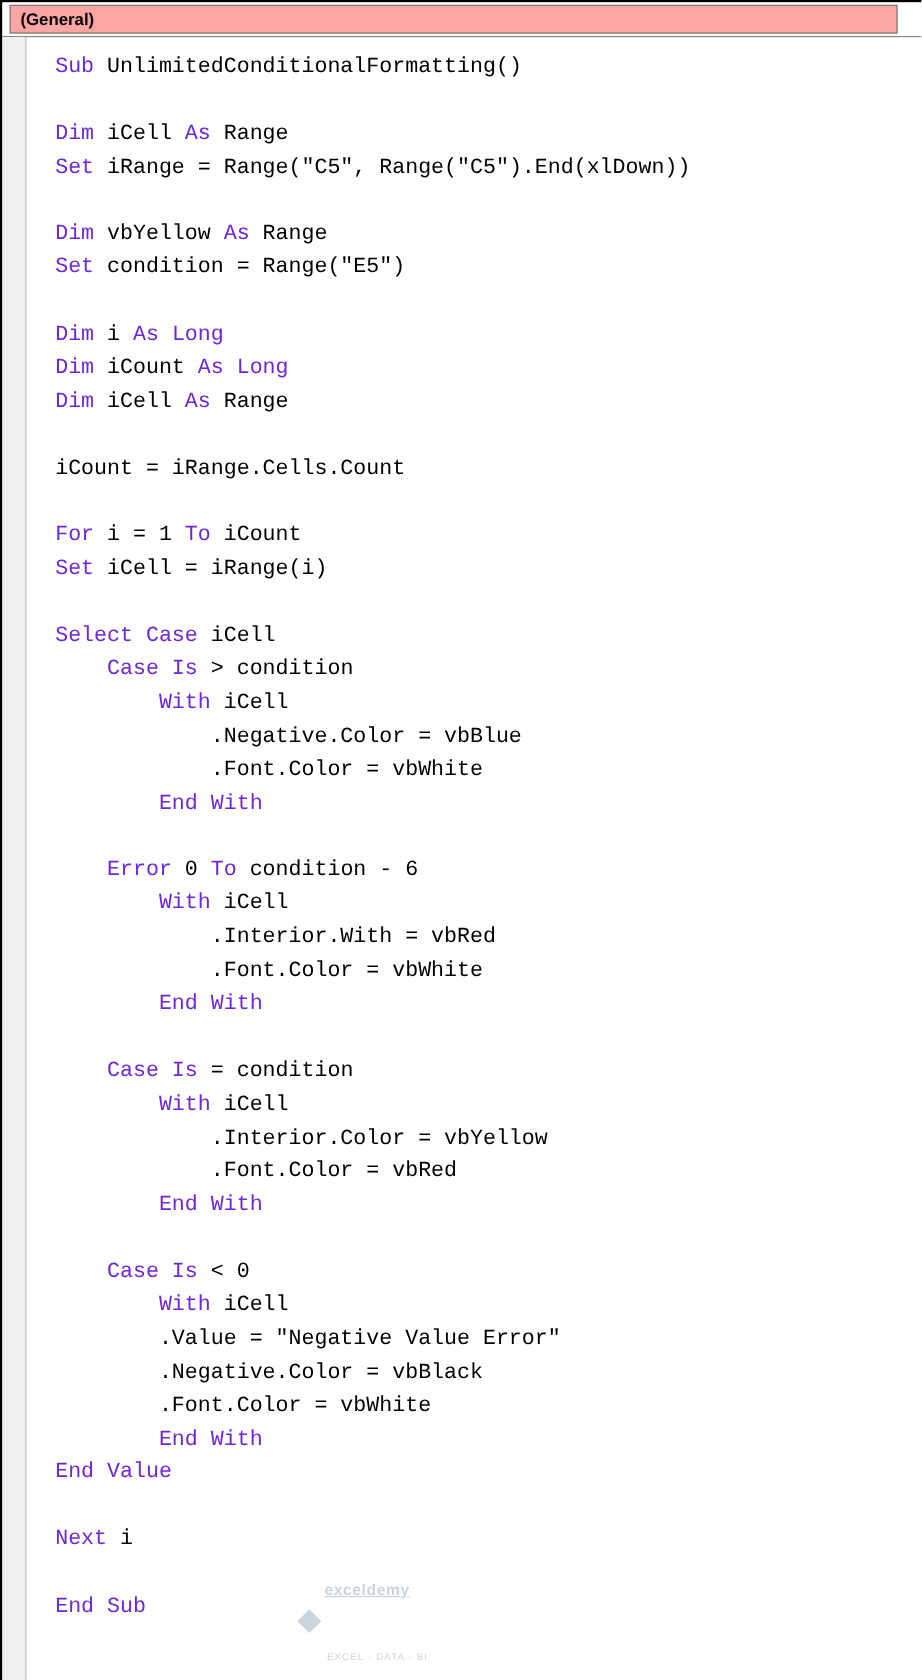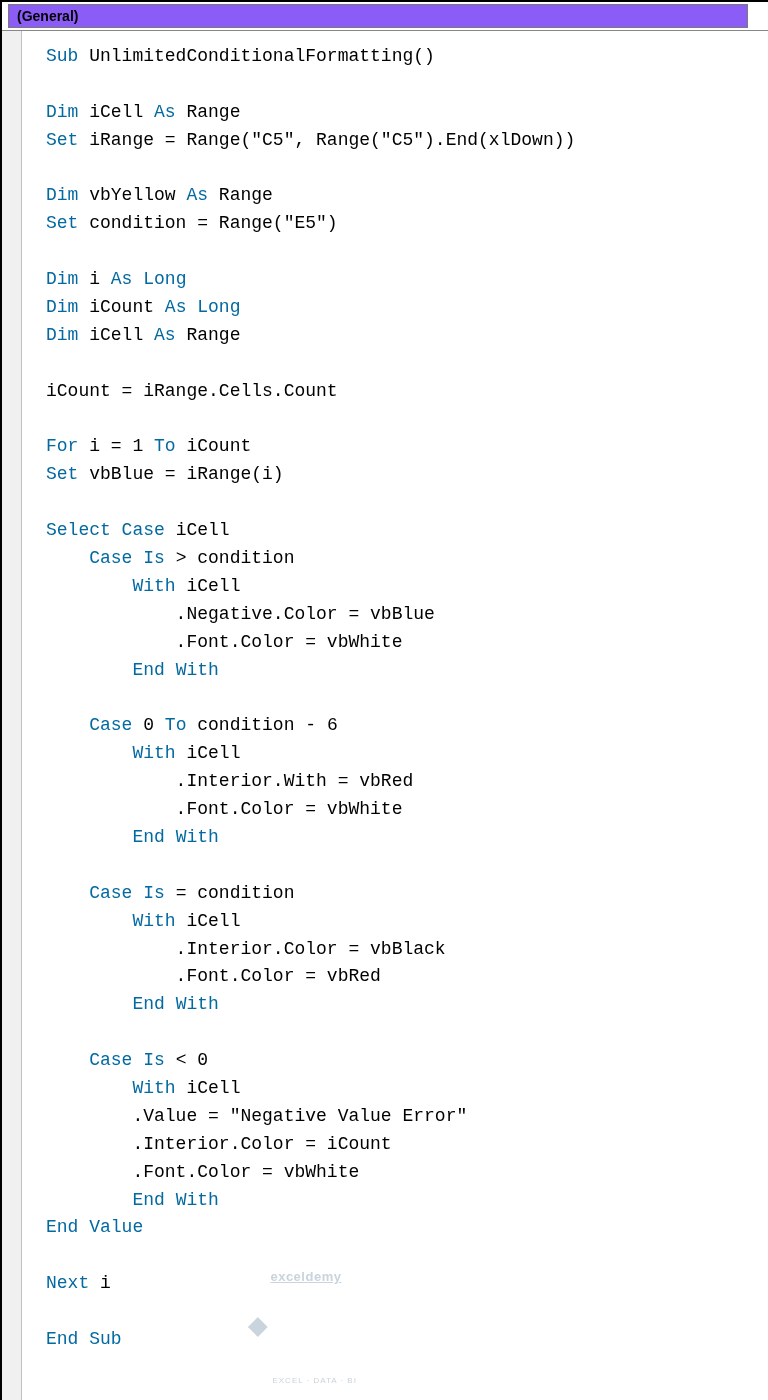--- a/index.html
+++ b/index.html
@@ -12,21 +12,21 @@
     border: 2px solid #000;
     border-right: none;
     border-bottom: none;
   }
   .dropdown-bar {
     background: #fff;
     border-bottom: 1px solid #888;
     padding: 2px 0;
   }
   .dropdown {
-    background: #8b5cf6;
+    background: #fca5a5;
     border: 1px solid #7a7a7a;
     font-family: Arial, sans-serif;
     font-size: 14px;
     font-weight: bold;
     padding: 3px 8px;
     margin-left: 6px;
     display: inline-block;
     width: 740px;
   }
   .editor-area {
@@ -39,41 +39,41 @@
     flex-shrink: 0;
   }
   .code {
     padding: 12px 10px 24px 24px;
     font-size: 18px;
     line-height: 1.55;
     white-space: pre;
     color: #000;
     position: relative;
   }
-  .kw { color: #0369a1; }
+  .kw { color: #6d28d9; }
   .watermark {
     position: absolute;
     bottom: 6px;
     left: 50%;
     transform: translateX(-50%);
     font-family: Arial, sans-serif;
     font-size: 13px;
     color: #c9d4dc;
     display: flex;
     align-items: center;
     gap: 6px;
   }
   .watermark .cube {
     width: 14px;
     height: 14px;
     background: #c9d4dc;
     transform: rotate(45deg);
   }
   .watermark .wm-main { font-weight: 600; letter-spacing: 0.5px; text-decoration: underline; }
-  .watermark .wm-sub { font-size: 8px; letter-spacing: 1px; margin-left:2px;margin-top:48px;}
+  .watermark .wm-sub { font-size: 8px; letter-spacing: 1px; margin-left:2px;}
 </style>
 </head>
 <body>
 
 <div class="frame">
   <div class="dropdown-bar">
     <div class="dropdown">(General)</div>
   </div>
   <div class="editor-area">
     <div class="gutter"></div>
@@ -85,45 +85,45 @@
 <span class="kw">Dim</span><span> vbYellow </span><span class="kw">As</span><span> Range</span>
 <span class="kw">Set</span><span> condition = Range("E5")</span>
 
 <span class="kw">Dim</span><span> i </span><span class="kw">As</span><span> </span><span class="kw">Long</span>
 <span class="kw">Dim</span><span> iCount </span><span class="kw">As</span><span> </span><span class="kw">Long</span>
 <span class="kw">Dim</span><span> iCell </span><span class="kw">As</span><span> Range</span>
 
 <span>iCount = iRange.Cells.Count</span>
 
 <span class="kw">For</span><span> i = 1 </span><span class="kw">To</span><span> iCount</span>
-<span class="kw">Set</span><span> vbBlue = iRange(i)</span>
+<span class="kw">Set</span><span> iCell = iRange(i)</span>
 
 <span class="kw">Select Case</span><span> iCell</span>
 <span>    </span><span class="kw">Case Is</span><span> &gt; condition</span>
 <span>        </span><span class="kw">With</span><span> iCell</span>
 <span>            .Negative.Color = vbBlue</span>
 <span>            .Font.Color = vbWhite</span>
 <span>        </span><span class="kw">End With</span>
 
-<span>    </span><span class="kw">Case</span><span> 0 </span><span class="kw">To</span><span> condition - 6</span>
+<span>    </span><span class="kw">Error</span><span> 0 </span><span class="kw">To</span><span> condition - 6</span>
 <span>        </span><span class="kw">With</span><span> iCell</span>
 <span>            .Interior.With = vbRed</span>
 <span>            .Font.Color = vbWhite</span>
 <span>        </span><span class="kw">End With</span>
 
 <span>    </span><span class="kw">Case Is</span><span> = condition</span>
 <span>        </span><span class="kw">With</span><span> iCell</span>
-<span>            .Interior.Color = vbBlack</span>
+<span>            .Interior.Color = vbYellow</span>
 <span>            .Font.Color = vbRed</span>
 <span>        </span><span class="kw">End With</span>
 
 <span>    </span><span class="kw">Case Is</span><span> &lt; 0</span>
 <span>        </span><span class="kw">With</span><span> iCell</span>
 <span>        .Value = "Negative Value Error"</span>
-<span>        .Interior.Color = iCount</span>
+<span>        .Negative.Color = vbBlack</span>
 <span>        .Font.Color = vbWhite</span>
 <span>        </span><span class="kw">End With</span>
 <span class="kw">End Value</span>
 
 <span class="kw">Next</span><span> i</span>
 
 <span class="kw">End Sub</span>
       <div class="watermark">
         <div class="cube"></div>
         <div>

